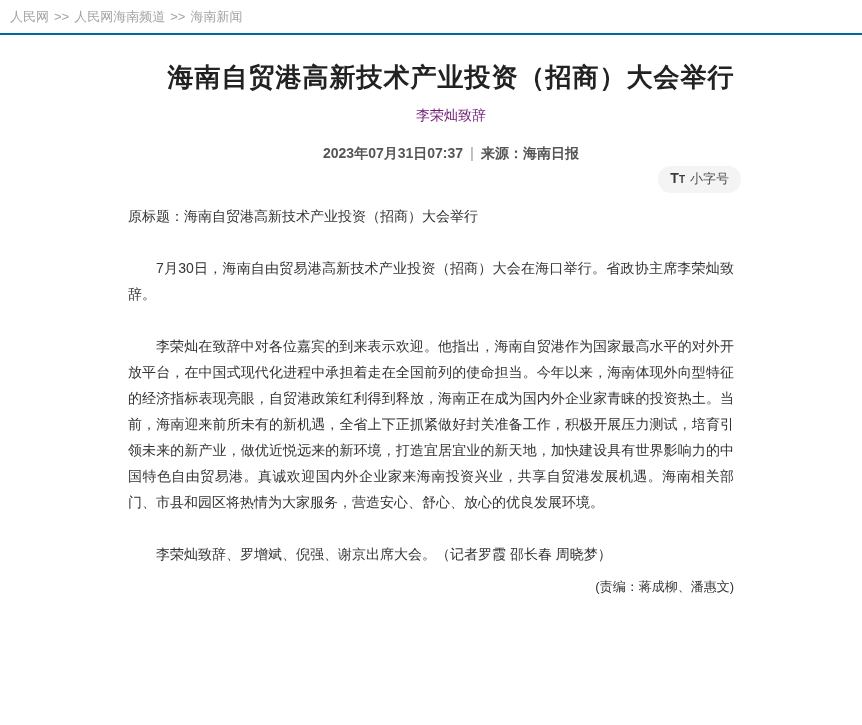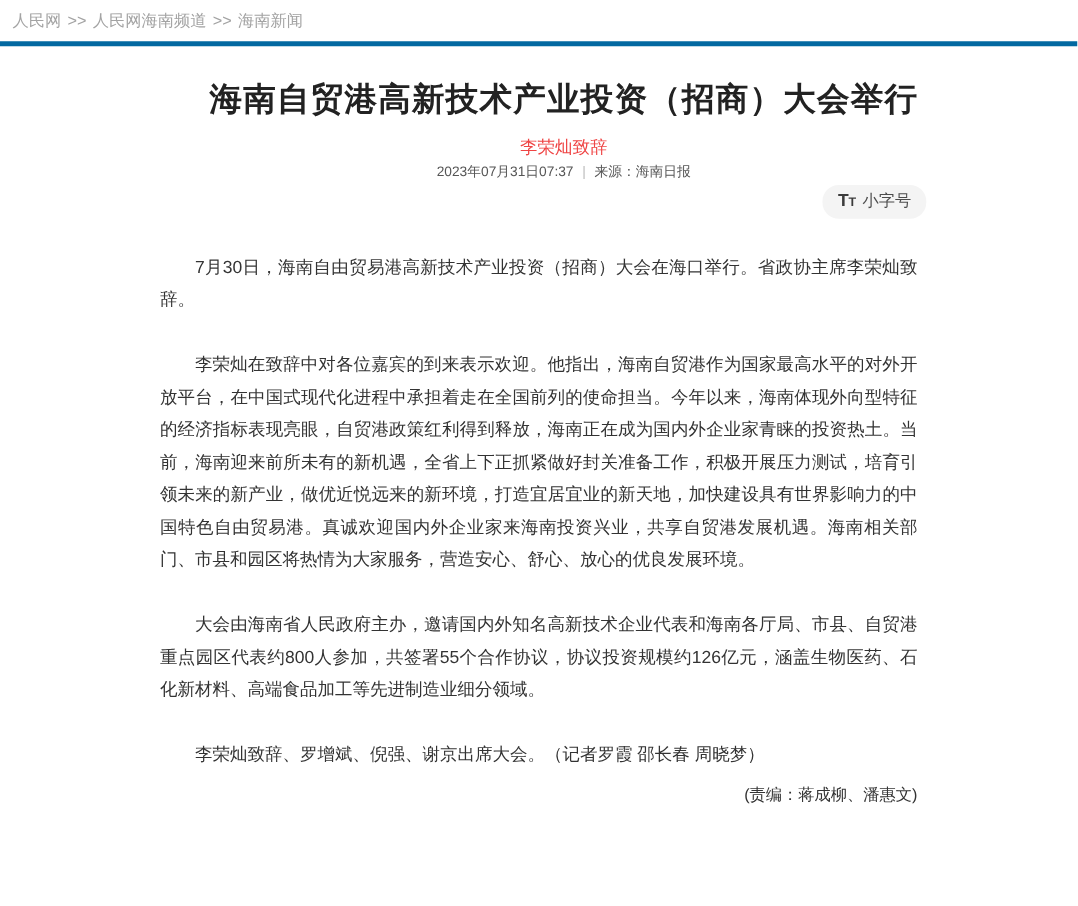--- a/index.html
+++ b/index.html
@@ -9,21 +9,21 @@
     font-family: "Liberation Sans", sans-serif;
     overflow: hidden;
     position: relative;
   }
 
   
   .breadcrumb {
     padding: 9px 10px 9px 10px;
     font-size: 13px;
     color: #a3a3a3;
-    border-bottom: 4px solid #0369a1;
+    border-bottom: 2px solid #0369a1;
     line-height: 15px;
   }
   .breadcrumb a {
     color: #a3a3a3;
     text-decoration: none;
     cursor: pointer;
   }
   .breadcrumb .sep { margin: 0 5px; color: #a3a3a3; }
 
   
@@ -32,26 +32,27 @@
     margin-top: 25px;
     font-size: 26px;
     line-height: 34px;
     font-weight: 700;
     color: #222222;
     letter-spacing: 1px;
   }
   .article-subtitle {
     margin-top: 13px;
     font-size: 14px;
-    color: #ef4444;
+    color: #701a75;
   }
   .article-dateline {
-    margin-top: 3px;
-    font-size: 11px;
+    margin-top: 20px;
+    font-size: 14px;
     color: #555555;
+    font-weight: bold;
   }
   .article-dateline .pipe { color: #bbbbbb; margin: 0 7px; }
 
   
   .toolbar {
     width: 620px;
     margin: 3px auto 0;
     text-align: right;
     height: 26px;
   }
@@ -112,18 +113,18 @@
 
 <div class="toolbar">
   <button class="font-size-btn">
     <span class="t-big">T</span>
       <span class="t-small">T</span>
       <span class="fs-label">小字号</span>
   </button>
 </div>
 
 <div class="article-body">
+  <p class="original-title">原标题：海南自贸港高新技术产业投资（招商）大会举行</p>
   <p class="para">7月30日，海南自由贸易港高新技术产业投资（招商）大会在海口举行。省政协主席李荣灿致辞。</p>
   <p class="para">李荣灿在致辞中对各位嘉宾的到来表示欢迎。他指出，海南自贸港作为国家最高水平的对外开放平台，在中国式现代化进程中承担着走在全国前列的使命担当。今年以来，海南体现外向型特征的经济指标表现亮眼，自贸港政策红利得到释放，海南正在成为国内外企业家青睐的投资热土。当前，海南迎来前所未有的新机遇，全省上下正抓紧做好封关准备工作，积极开展压力测试，培育引领未来的新产业，做优近悦远来的新环境，打造宜居宜业的新天地，加快建设具有世界影响力的中国特色自由贸易港。真诚欢迎国内外企业家来海南投资兴业，共享自贸港发展机遇。海南相关部门、市县和园区将热情为大家服务，营造安心、舒心、放心的优良发展环境。</p>
-  <p class="para">大会由海南省人民政府主办，邀请国内外知名高新技术企业代表和海南各厅局、市县、自贸港重点园区代表约800人参加，共签署55个合作协议，协议投资规模约126亿元，涵盖生物医药、石化新材料、高端食品加工等先进制造业细分领域。</p>
   <p class="para">李荣灿致辞、罗增斌、倪强、谢京出席大会。（记者罗霞 邵长春 周晓梦）</p>
   <div class="editors-line">(责编：蒋成柳、潘惠文)</div>
 </div>
 
 </body></html>

